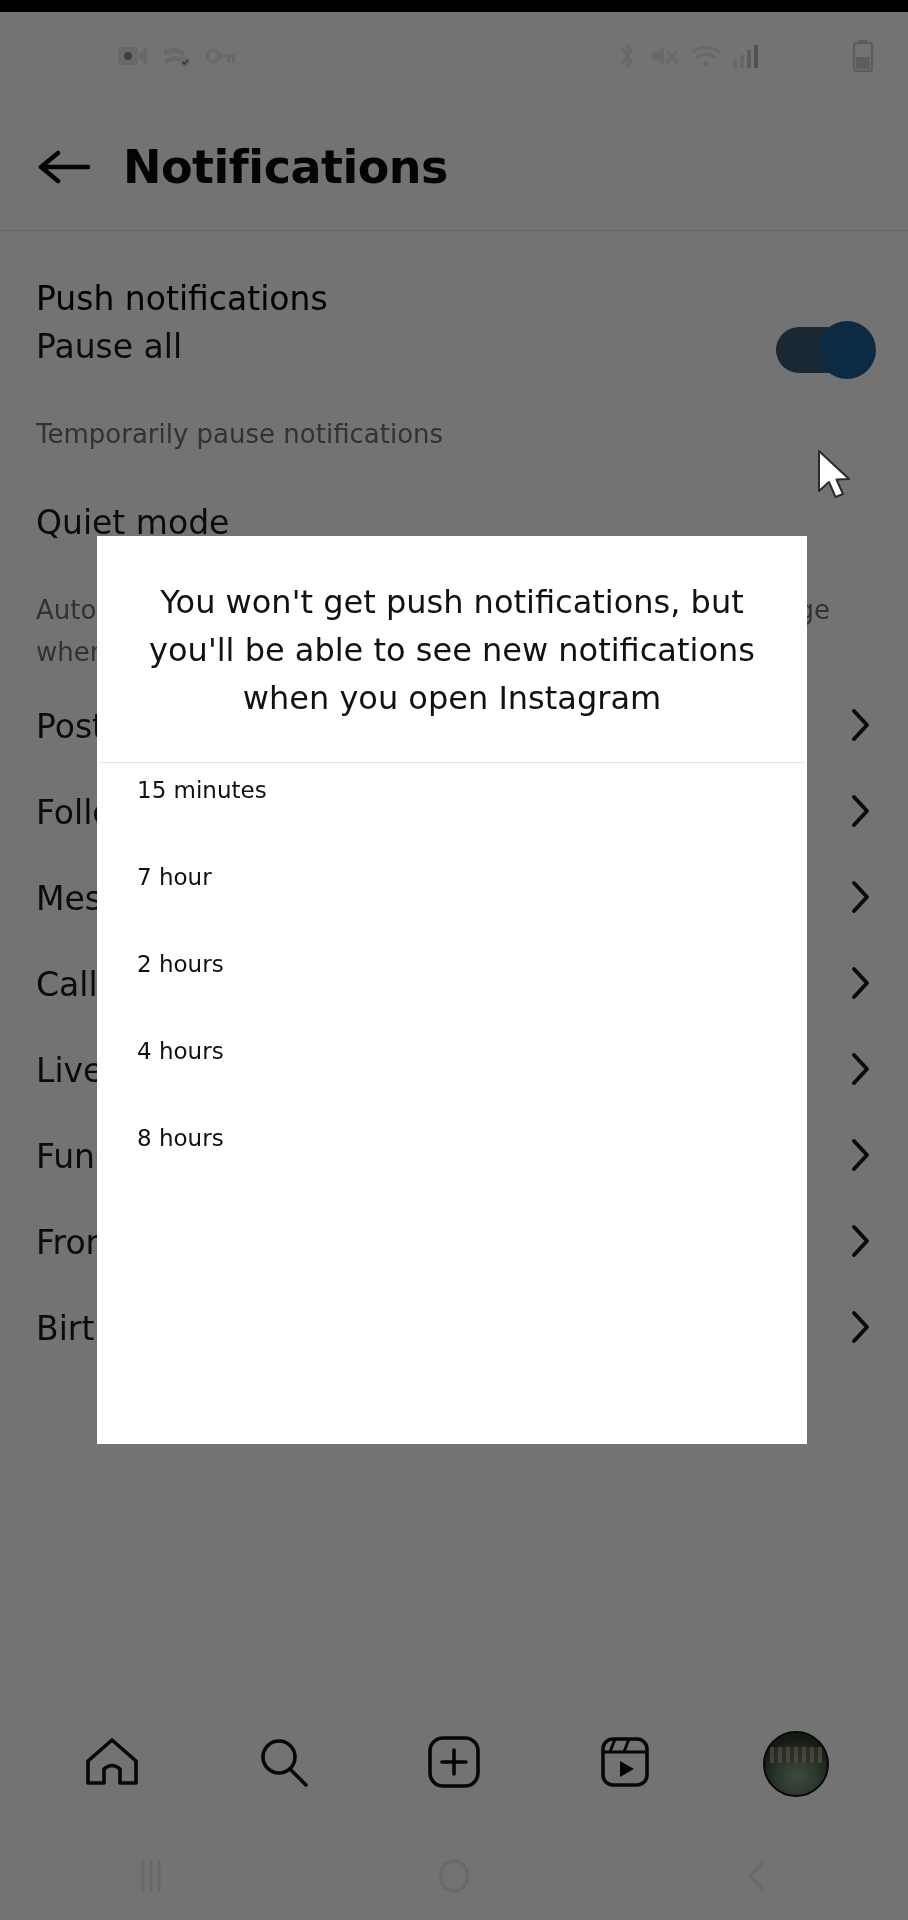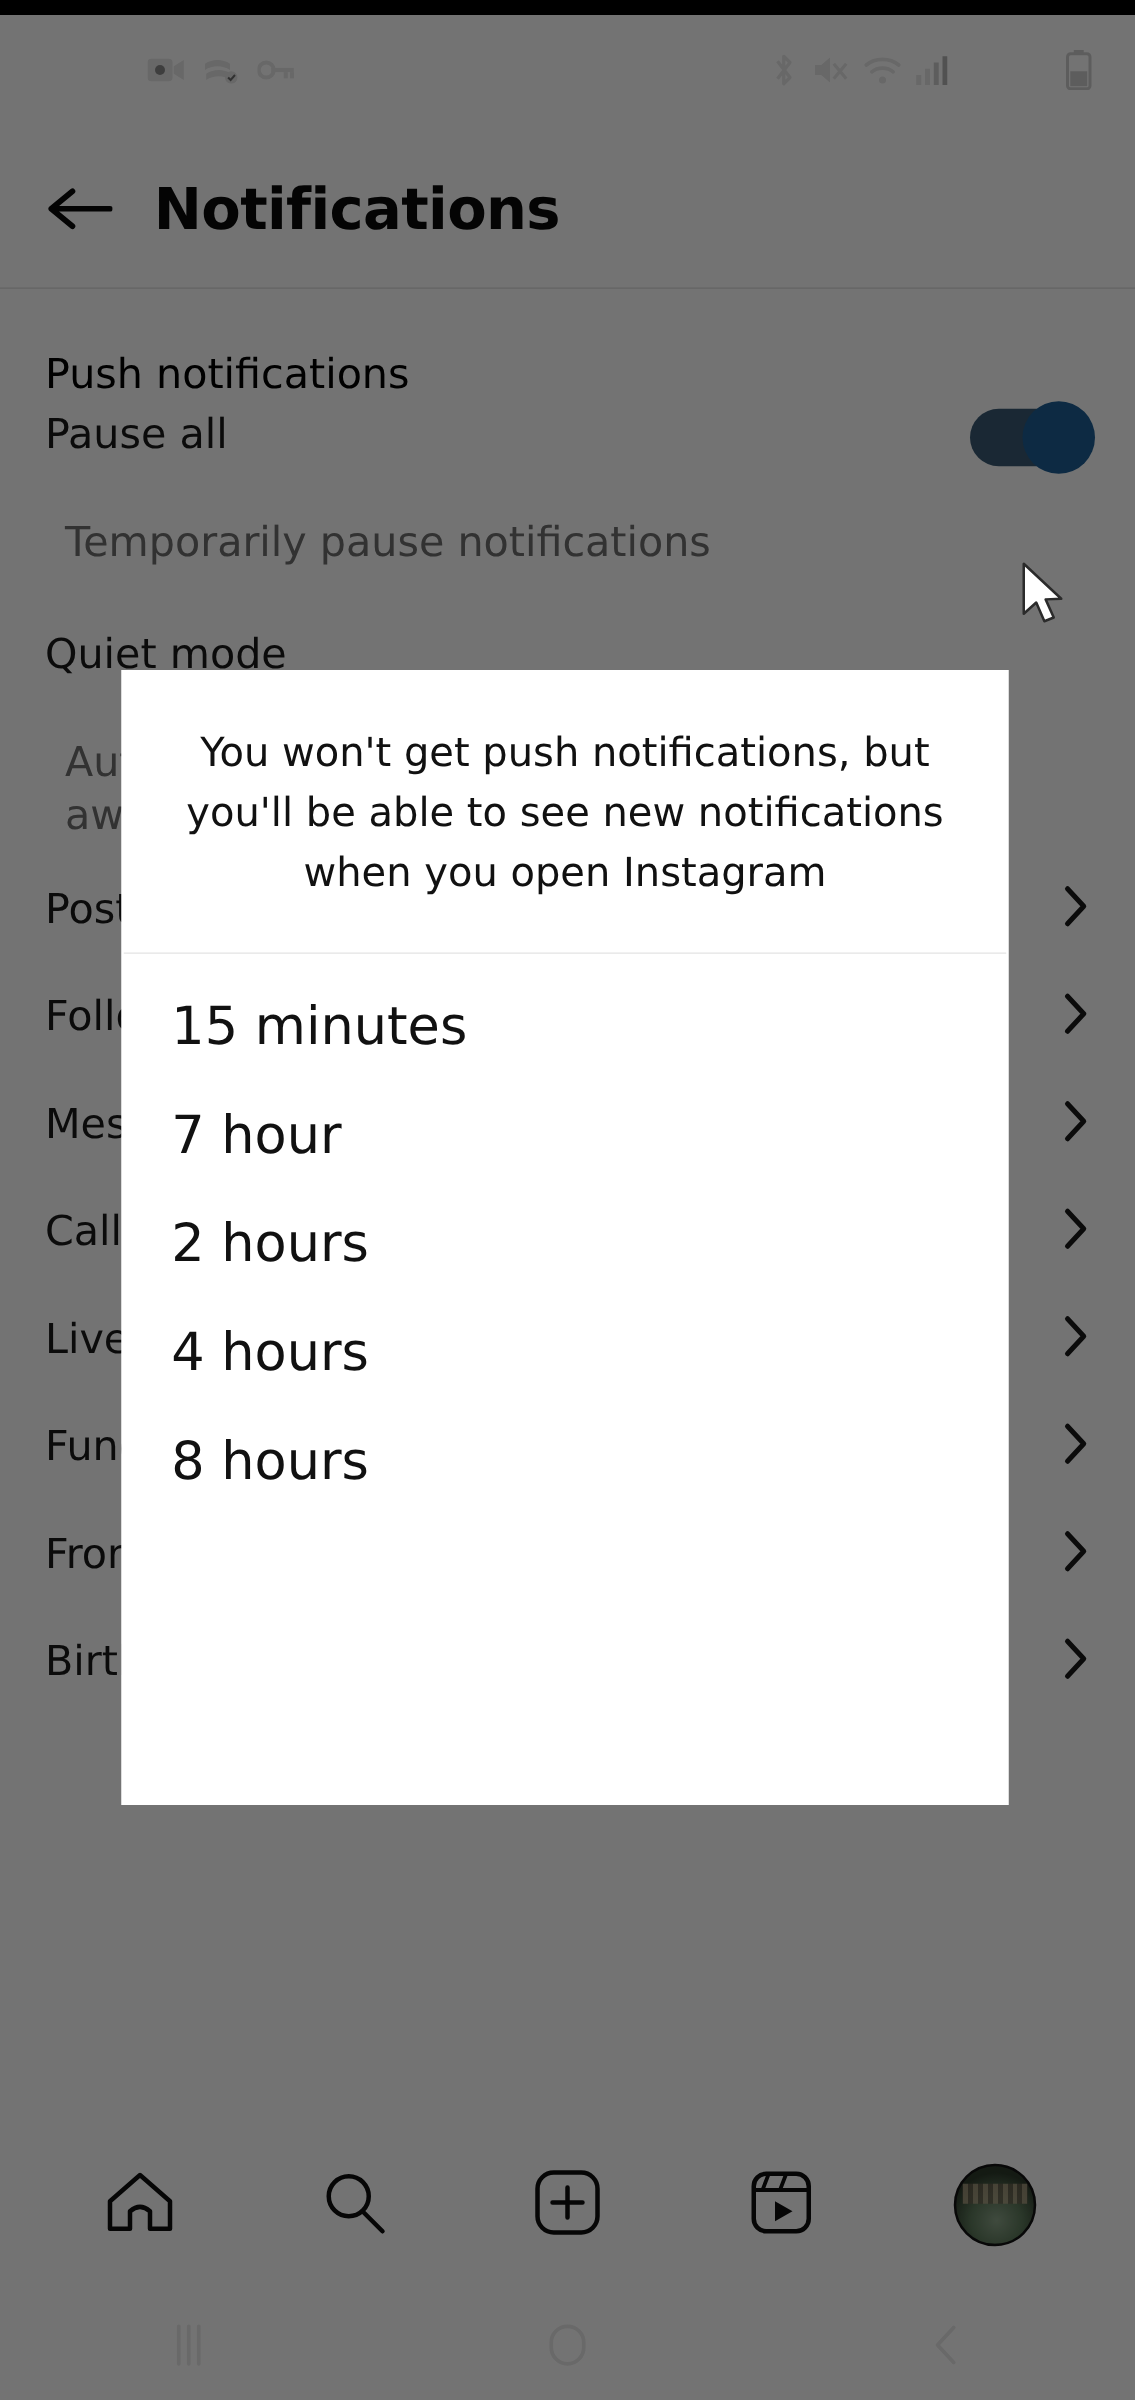--- a/index.html
+++ b/index.html
@@ -67,22 +67,22 @@
     height:96px; line-height:56px;
   }
   .row {
     position:relative;
     display:flex; align-items:flex-start;
     padding:0 36px;
     min-height:86px;
   }
   .row-label { font-size:33px; color:#1a1a1a; }
   .row-sub {
-    font-size:33px; color:#6f6f6f;
-    padding:0 52px; line-height:42px;
+    font-size:26px; color:#6f6f6f;
+    padding:0 36px; line-height:42px;
     max-width:880px;
   }
   .chev { margin-left:auto; }
   .spacer-sm { height:34px; }
   .spacer-md { height:48px; }
 
   
   .toggle {
     margin-left:auto;
     position:relative;
@@ -139,23 +139,23 @@
   #dialog-message {
     font-size:32px; line-height:48px; color:#111;
     text-align:center;
     padding:42px 40px 40px 40px;
     font-family:"DejaVu Sans", sans-serif;
   }
   #dialog-divider { height:1px; background:#e4e4e4; margin:0 2px; }
   #dialog-options { padding-top:14px; }
   .opt {
     height:87px;
-    display:flex; align-items:center;
+    display:flex; align-items:flex-start;
     padding-left:40px;
-    font-size:42px; color:#111;
+    font-size:23px; color:#111;
   }
 </style>
 </head>
 <body>
 
 <div id="screen">
 
   <div id="app">
 
     <div id="statusbar">

